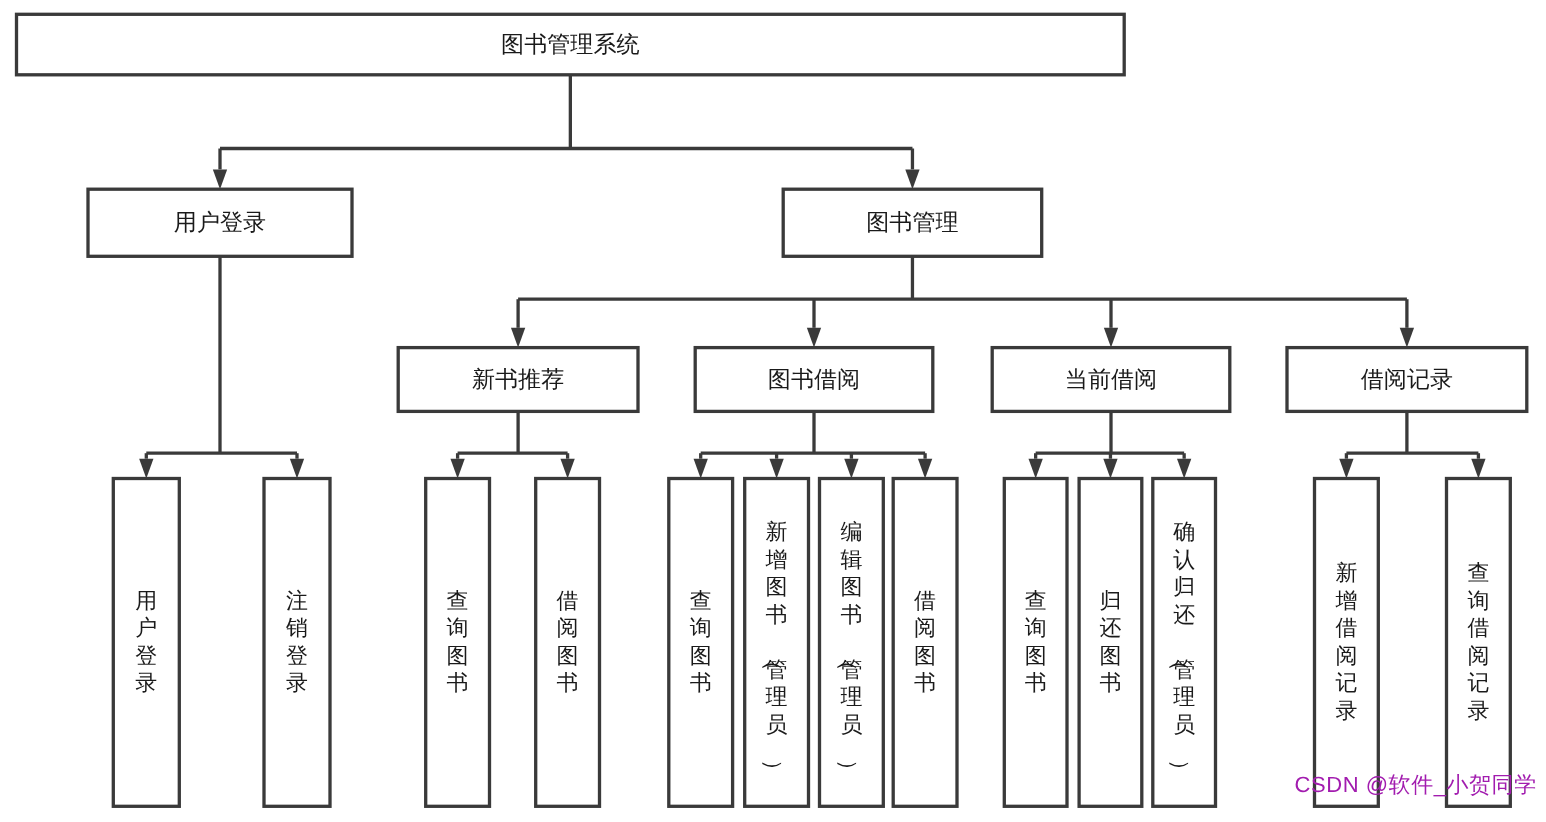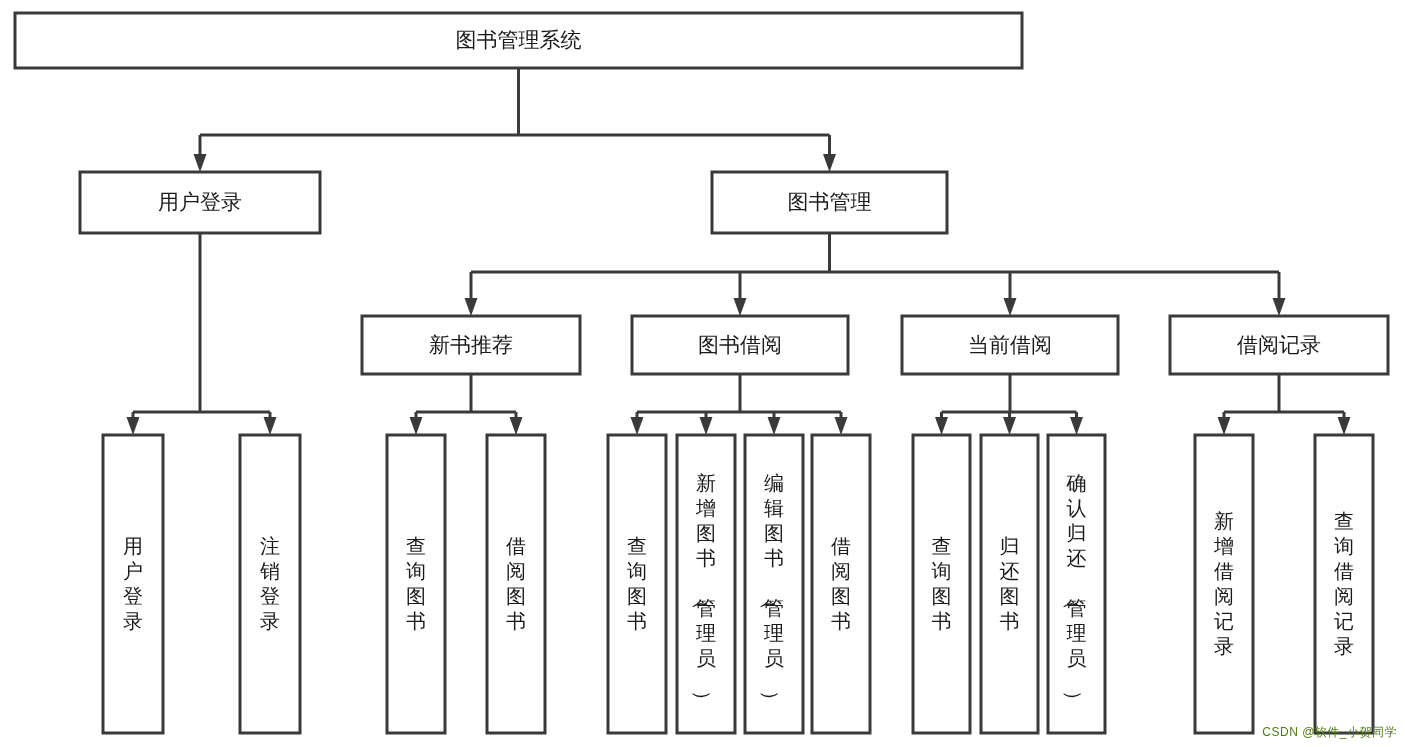--- a/index.html
+++ b/index.html
@@ -49,24 +49,24 @@
     text-anchor: middle;
     dominant-baseline: middle;
   }
   .node-label.vertical {
     font-size: 20px;
     text-anchor: middle;
   }
   .watermark-text {
     position: absolute;
     right: 8px;
-    bottom: 6px;
+    bottom: 20px;
     font-family: "Liberation Sans", "DejaVu Sans", sans-serif;
-    font-size: 12px;
-    color: #4d7c0f;
+    font-size: 20px;
+    color: #a21caf;
     white-space: nowrap;
     letter-spacing: 0.5px;
     pointer-events: none;
   }
 </style>
 </head>
 <body>
 
 <div id="diagram-root">
   <svg class="tree-canvas" viewBox="0 0 1405 747" xmlns="http://www.w3.org/2000/svg">

